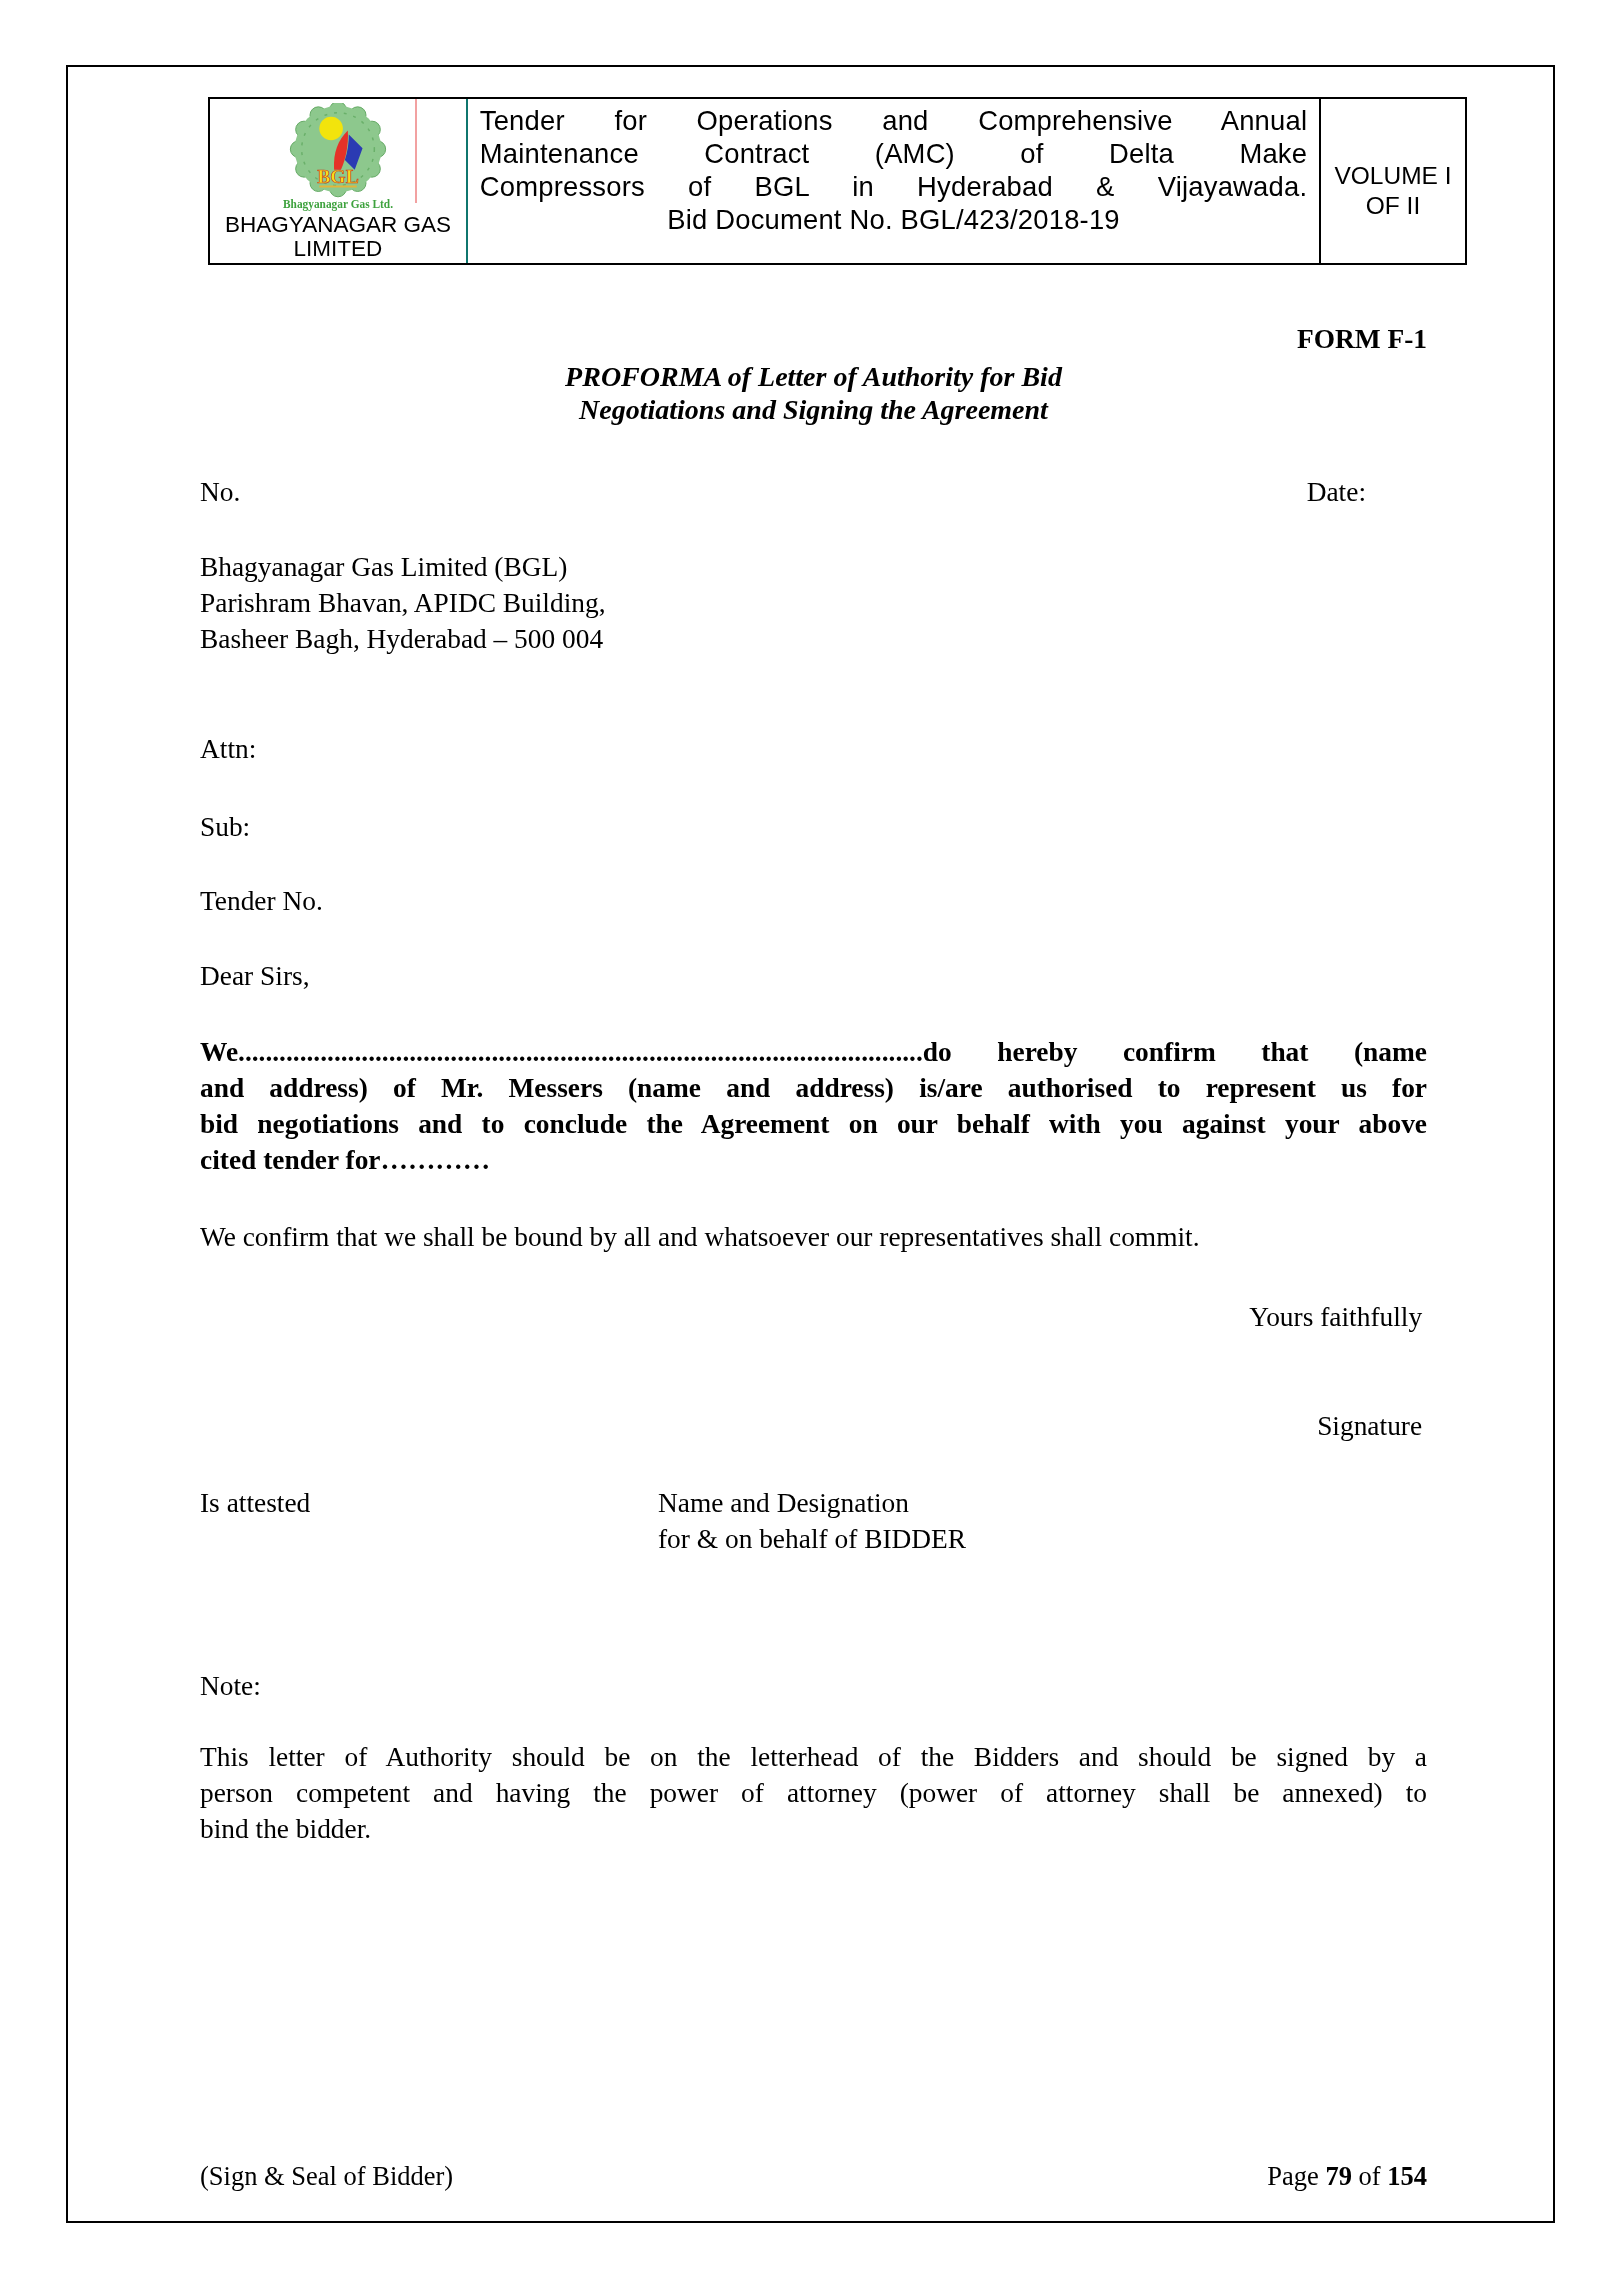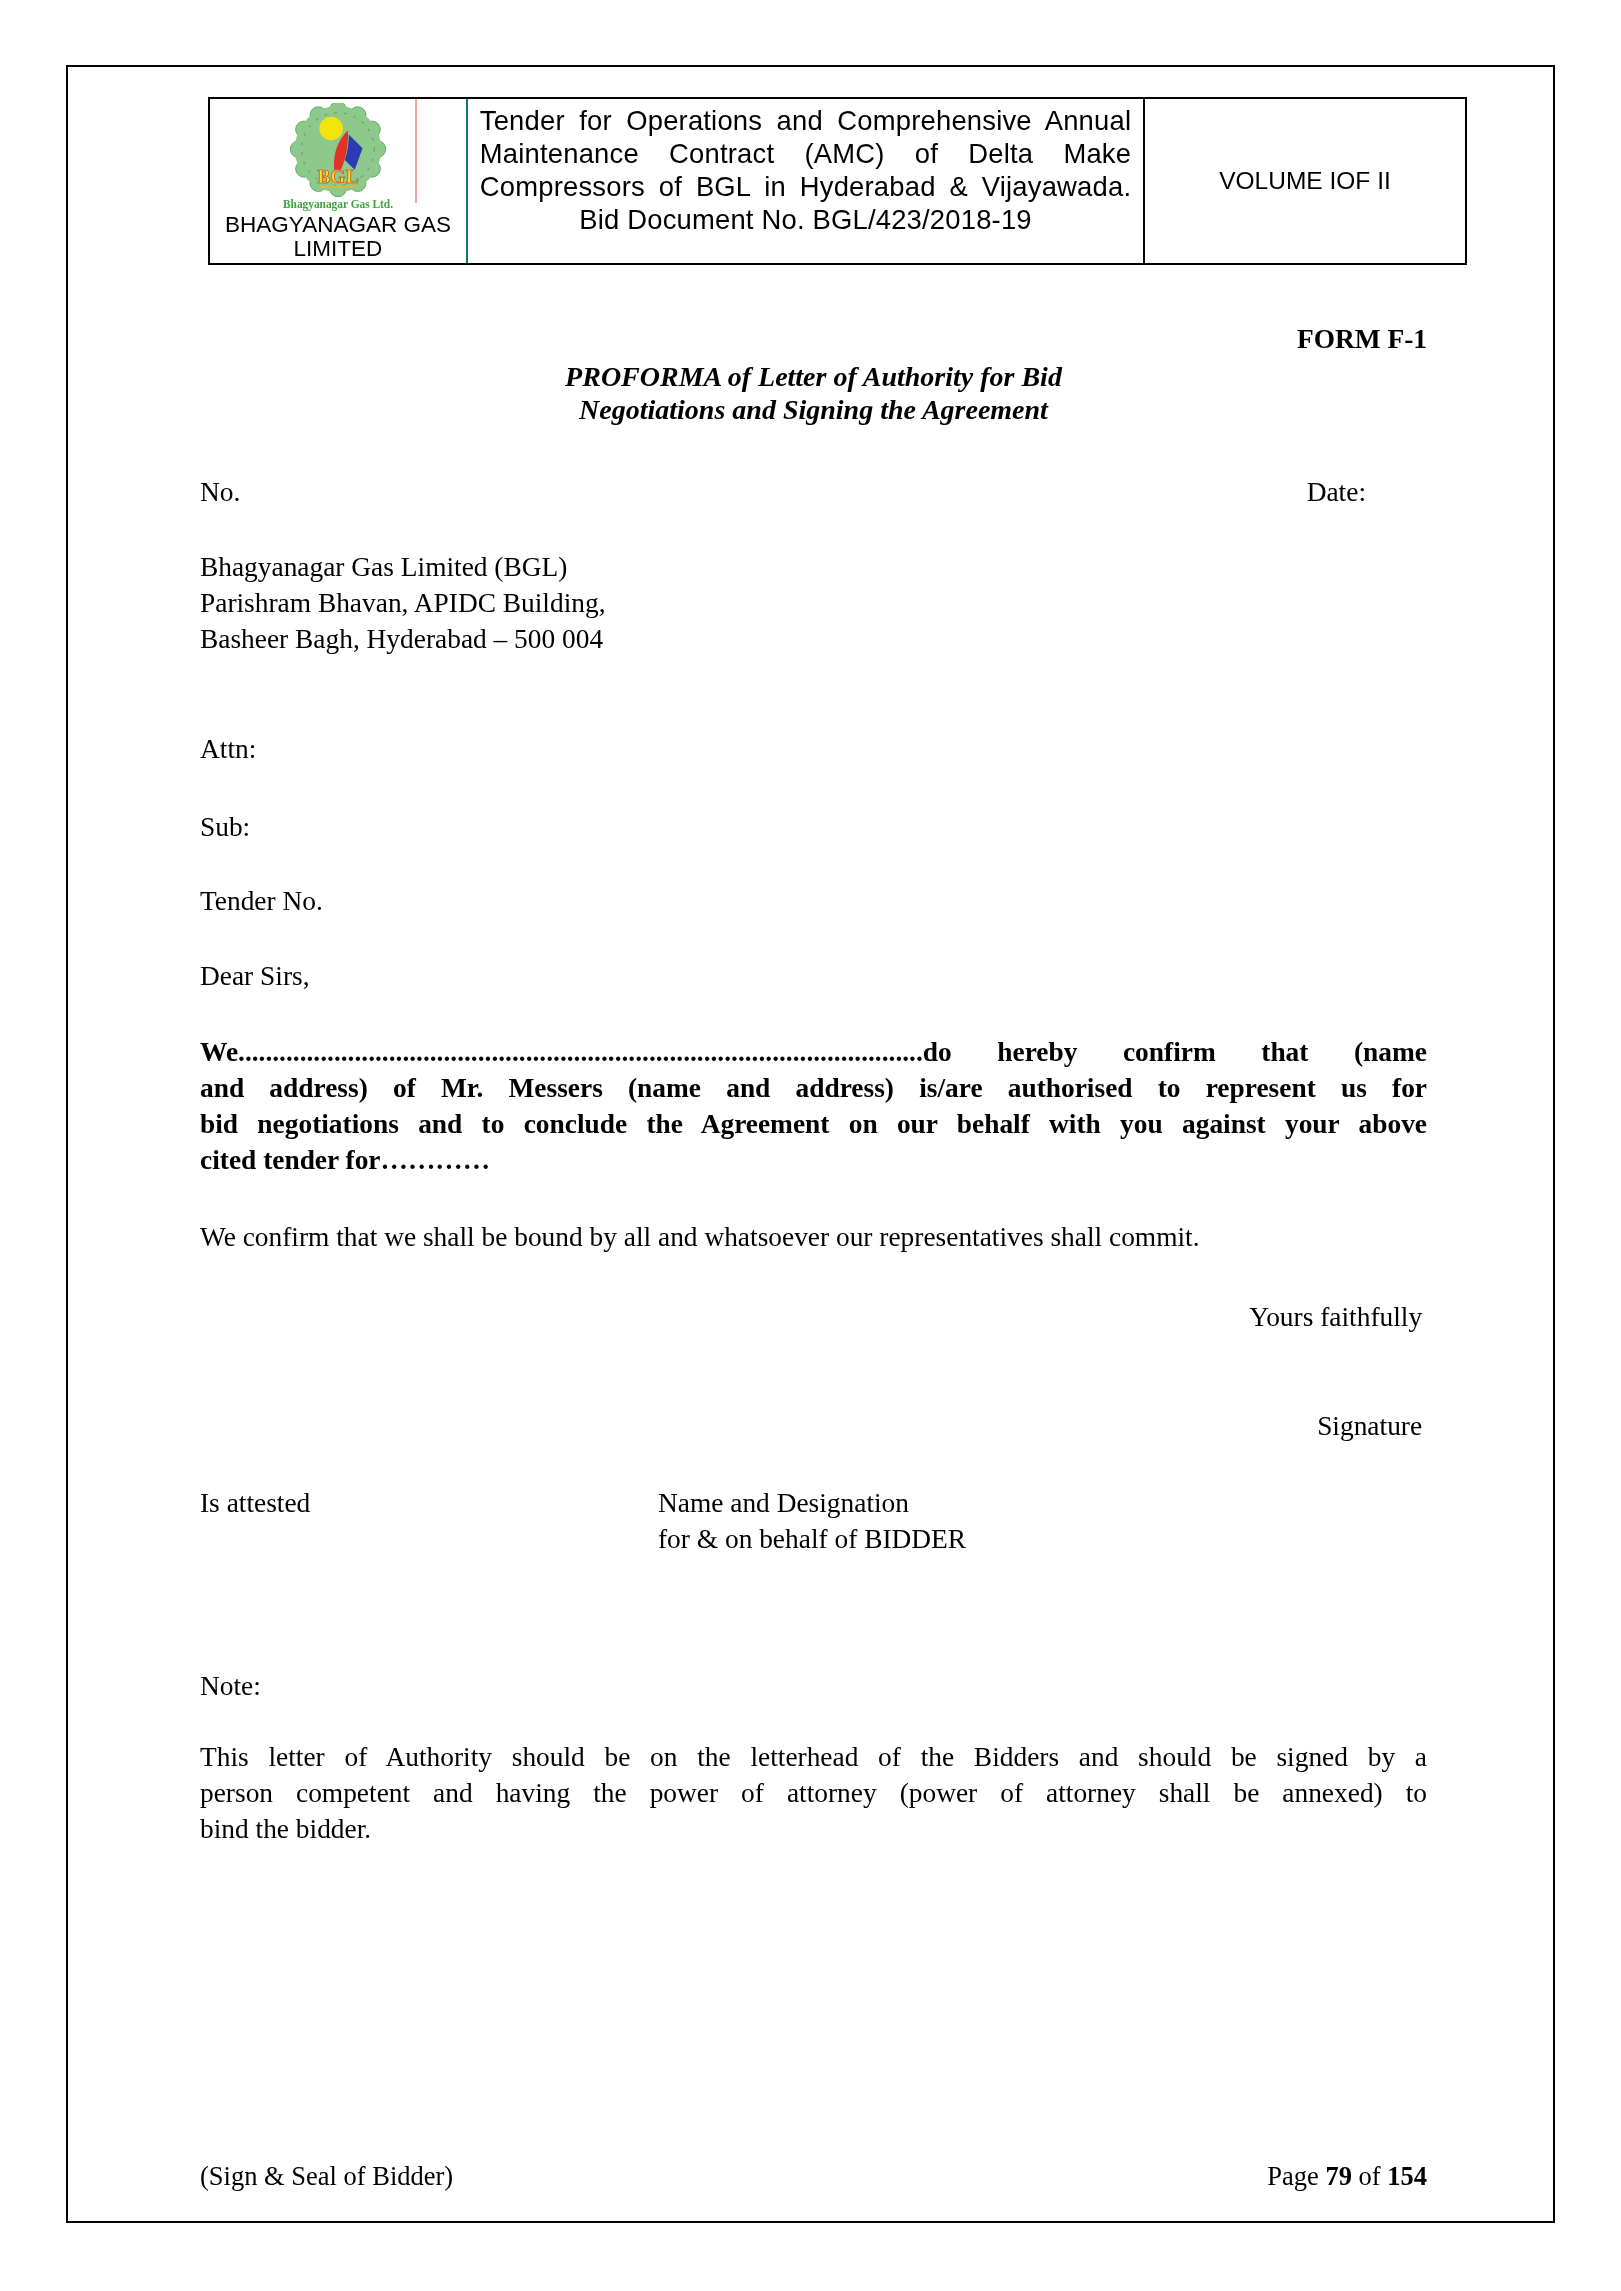--- a/index.html
+++ b/index.html
@@ -34,30 +34,30 @@
   }
   .red-divider {
     position:absolute; top:0; left:205px;
     width:2px; height:104px;
     background:#f2a1a1;
   }
   .company-name {
     font-size:22.5px; line-height:24.5px; text-align:center; color:#000;
   }
   .cell-title {
-    width:677px; border-right:2px solid #000;
+    width:853px; border-right:2px solid #000;
     padding:4.9px 11.8px 0 11.8px;
     font-size:27.4px; line-height:33px; letter-spacing:0.2px;
   }
   .hline { text-align:justify; text-align-last:justify; }
   .bid-line { text-align:center; }
   .cell-volume {
     flex:1;
-    display:flex; justify-content:center; align-items:center;
-    font-size:24.5px; line-height:30px; text-align:center;
+    display:flex; flex-direction:column; justify-content:center; align-items:center;
+    font-size:24.5px; line-height:30px; text-align:center;margin-top:10px;
   }
   
   .content {
     position:absolute; left:132px; top:258px;
     width:1227px;
     font-size:27.4px; line-height:30px;
   }
   .form-no { font-weight:bold; text-align:right; line-height:29px; }
   .doc-title {
     margin-top:5.9px; text-align:center;

